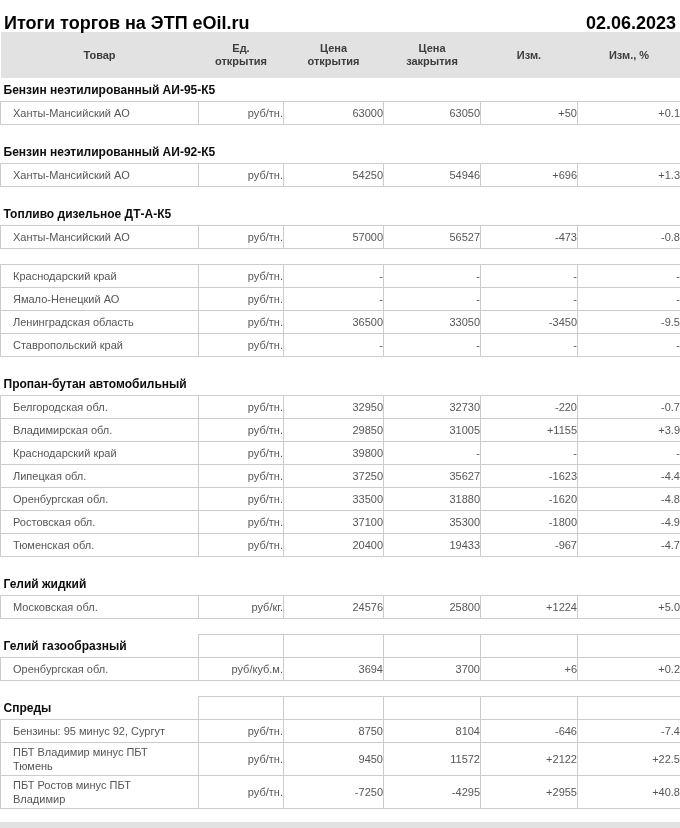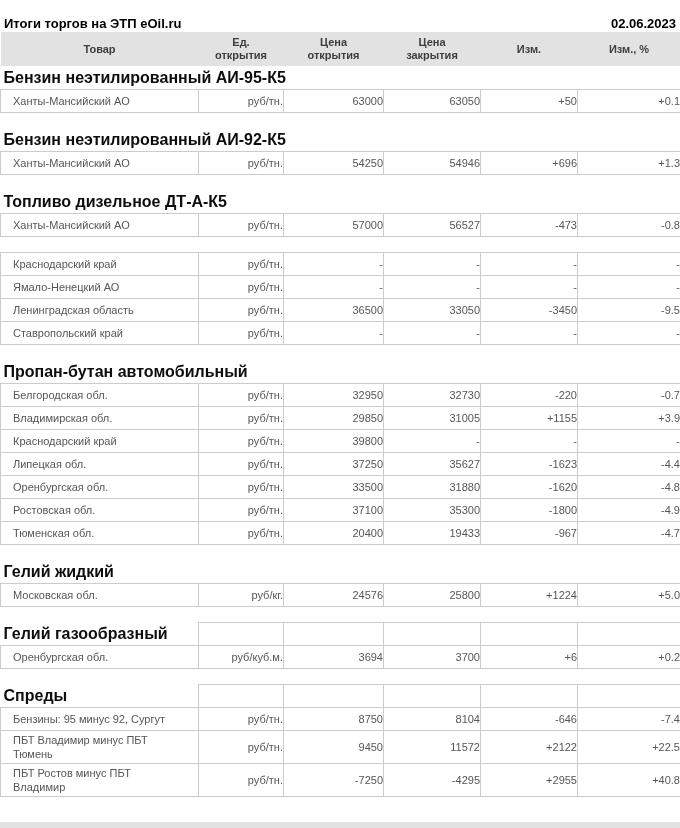--- a/index.html
+++ b/index.html
@@ -3,36 +3,36 @@
 <meta charset="utf-8">
 <style>
   :root{
     --pos:#0a840a; --neg:#b21212; --hdr-bg:#e2e2e2; --border:#cccccc; --text:#565656;
   }
   *{box-sizing:border-box;}
   body{margin:0;background:#fff;font-family:"Liberation Sans",sans-serif;}
   .page{position:relative;width:680px;height:828px;overflow:hidden;background:#fff;}
 
   .titlebar{height:32px;display:flex;align-items:center;justify-content:space-between;padding:0 4px 2px 4px;}
-  .page-title,.page-date{font-size:13px;font-weight:700;color:#000;letter-spacing:0;margin-top:16px;}
+  .page-title,.page-date{font-size:18px;font-weight:700;color:#000;letter-spacing:0;margin-top:16px;}
 
   table.report{border-collapse:collapse;table-layout:fixed;width:680px;}
   col.c0{width:198px;} col.c1{width:85px;} col.c2{width:100px;}
   col.c3{width:97px;} col.c4{width:97px;} col.c5{width:103px;}
 
-  tr.thead{height:34px;margin-top:28px;}
+  tr.thead{height:46px;margin-top:28px;}
   tr.thead td{background:var(--hdr-bg);text-align:center;vertical-align:middle;
     font-size:11px;font-weight:700;color:#3d3d3d;line-height:13px;padding:2px 0;}
   tr.thead td span{display:inline-block;}
   tr.thead td:nth-child(2) span,
   tr.thead td:nth-child(3) span,
   tr.thead td:nth-child(4) span{max-width:64px;}
 
   tr.title-row{height:23px;}
-  td.title-cell{font-size:16px;font-weight:700;color:#0d0d0d;padding:3px 0 1px 3px;
+  td.title-cell{font-size:12px;font-weight:700;color:#0d0d0d;padding:3px 0 1px 3px;
     vertical-align:middle;white-space:nowrap;overflow:visible;}
   td.bordered-empty{border:1px solid var(--border);}
 
   tr.data-row{height:23px;}
   tr.data-row td{border:1px solid var(--border);font-size:11px;color:var(--text);
     vertical-align:middle;padding:2px 0;line-height:14px;}
   td.product{text-align:left;padding-left:3px;}
   td.product span{display:inline-block;max-width:168px;vertical-align:middle;margin-left:12px;}
   td.unit{text-align:right;}
   td.num{text-align:right;padding-right:6px;}

